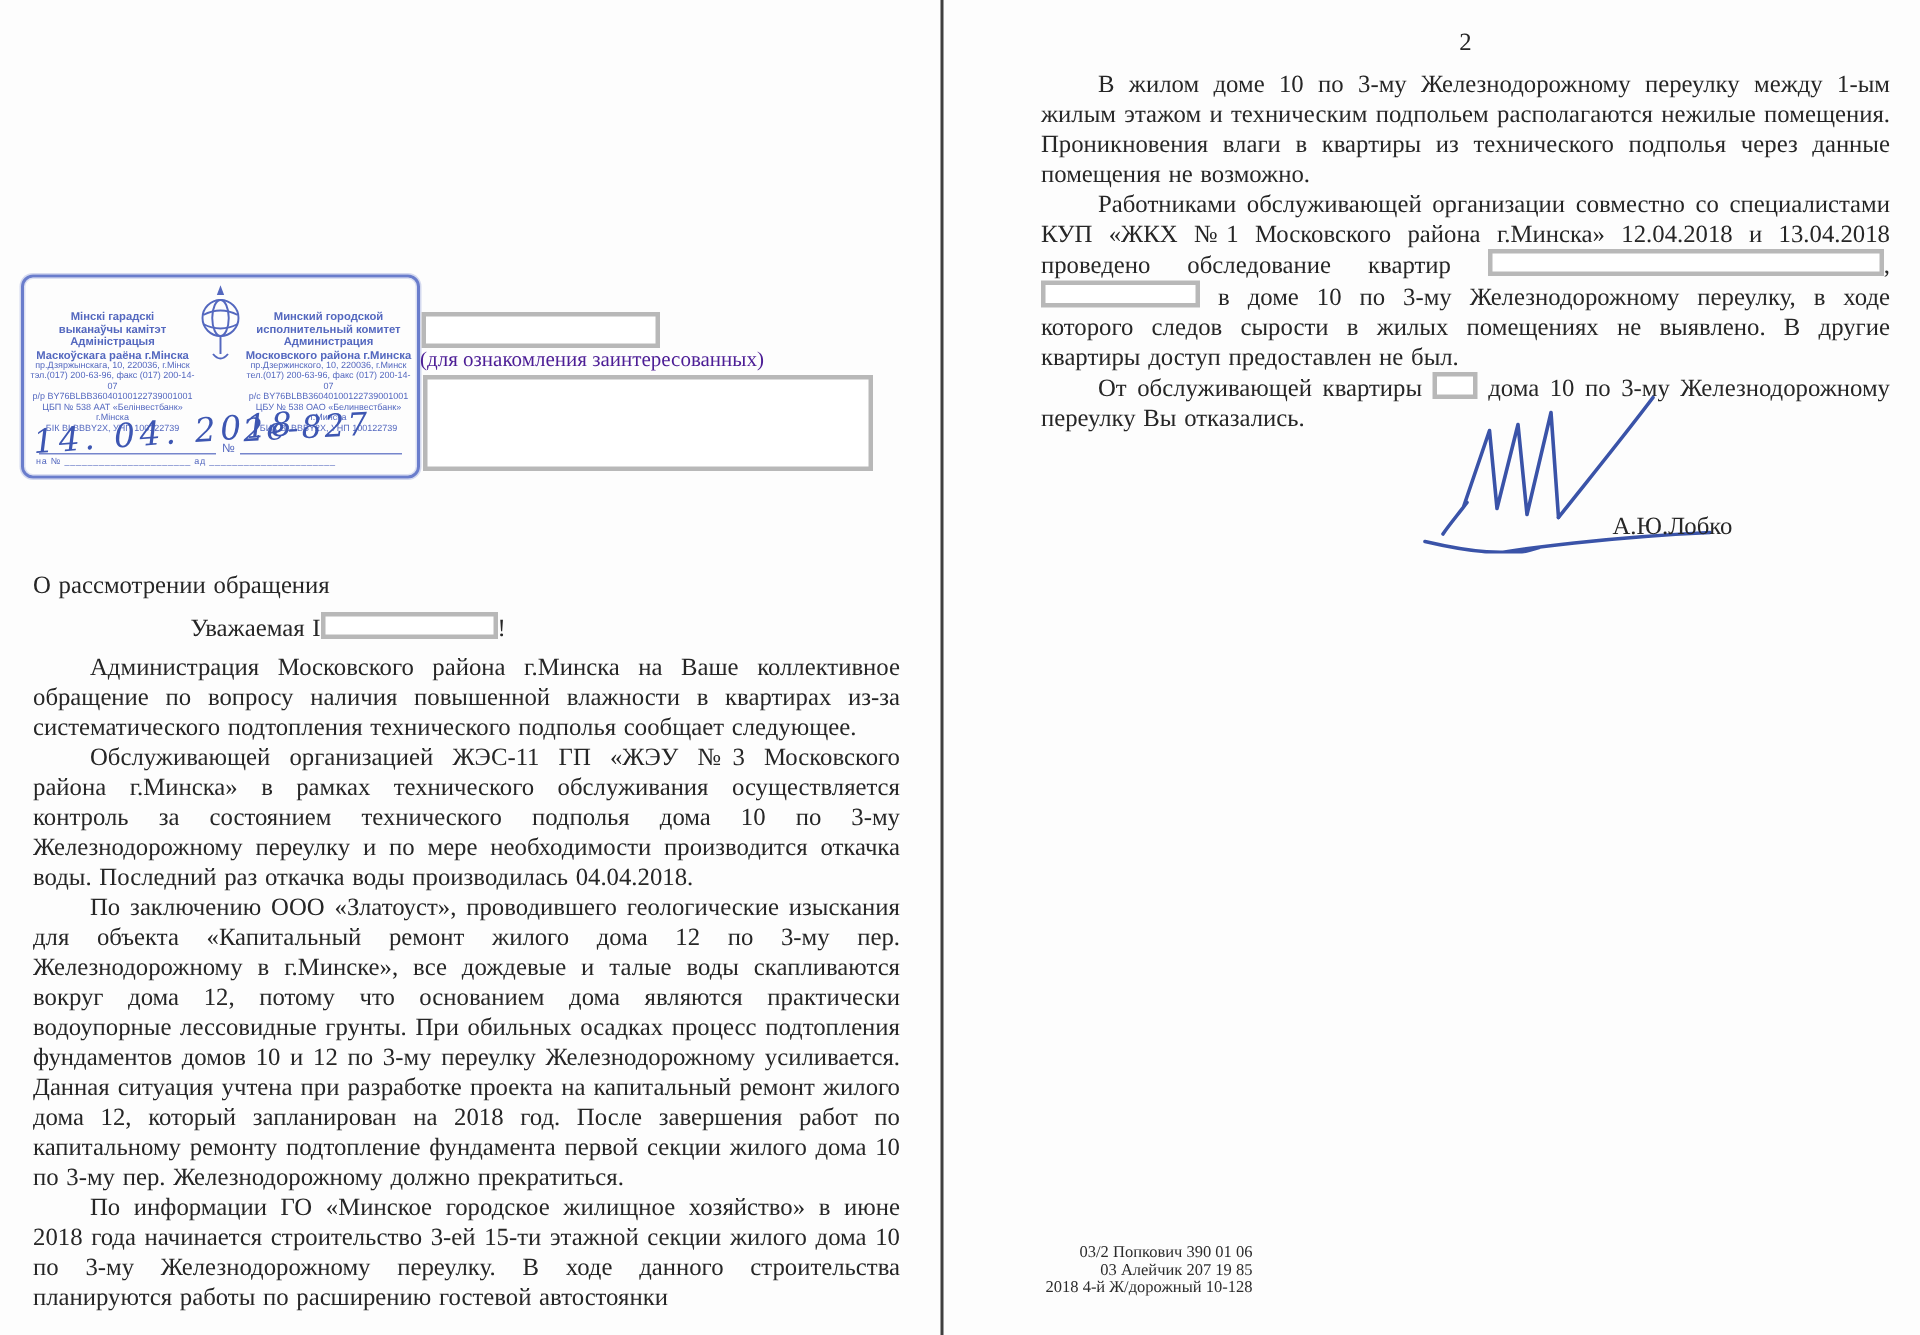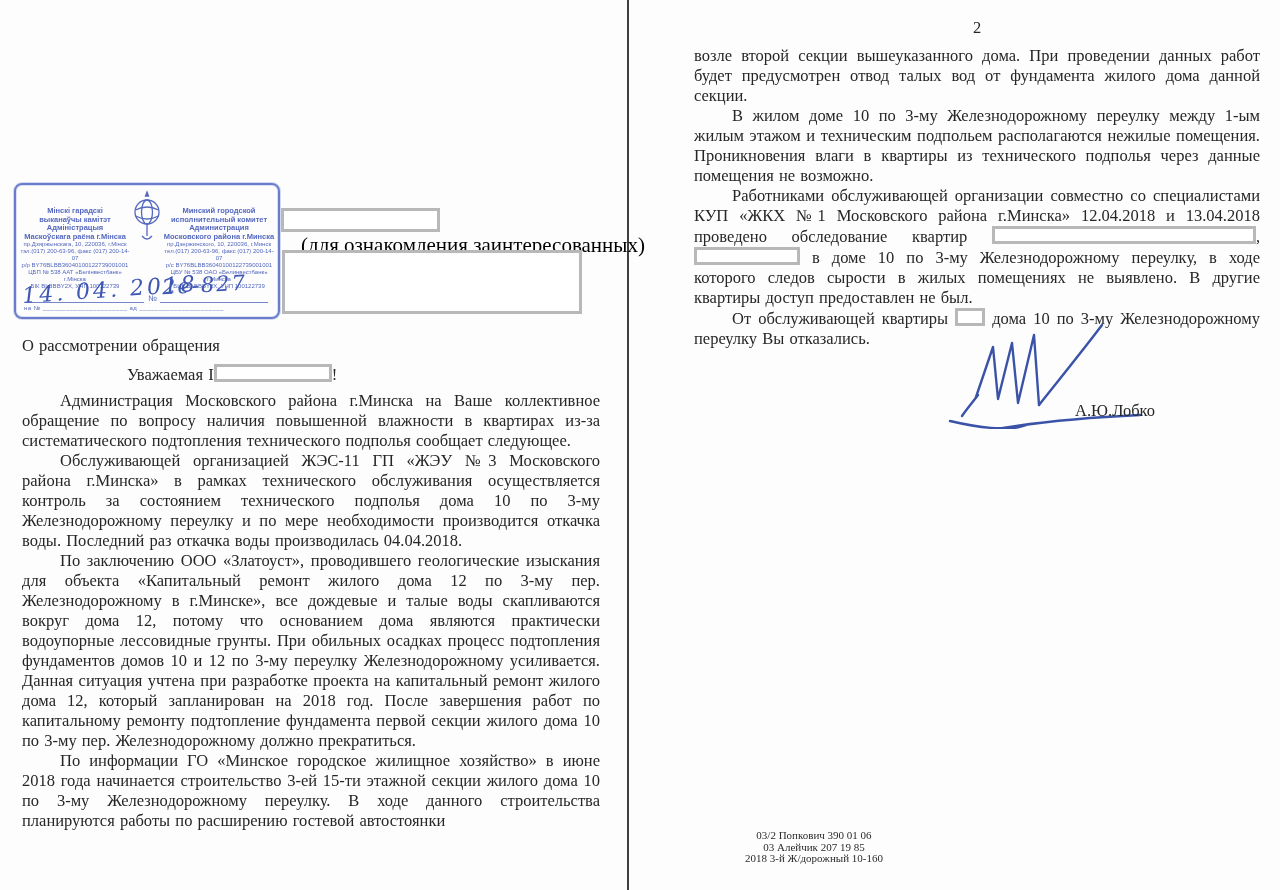--- a/index.html
+++ b/index.html
@@ -8,21 +8,21 @@
     font-family:"Liberation Serif",serif;color:#262626;overflow:hidden;
   }
   .divider{position:absolute;left:627px;top:0;width:2px;height:890px;background:#3f3f3f;}
 
   
   .col{position:absolute;font-size:16.5px;line-height:20px;text-align:justify;word-spacing:1px;}
   .col-left{left:22px;top:336px;width:578px;}
   .col-right{left:694px;top:18px;width:566px;}
   .col p{margin:0;text-indent:38px;text-align:justify;}
   .col p.no-indent{text-indent:0;}
-  .subject{text-align:left;text-indent:0;}
+  .subject{text-align:left;text-indent:0;margin-top:44px;}
   .salutation{margin-top:8px;margin-left:105px;text-align:left;text-indent:0;white-space:nowrap;}
   .pagenum{text-align:center;text-indent:0;margin-bottom:8px;}
 
   
   .redact{background:#fff;border:3px solid #b8b8b8;display:block;}
   .redact-inline{display:inline-block;border:3px solid #b8b8b8;background:#fff;height:12px;vertical-align:-2px;}
 
   
   .stamp{
     position:absolute;left:14px;top:183px;width:262px;height:132px;
@@ -37,31 +37,31 @@
   .stamp-line-small{font-size:6px;line-height:7px;}
   .stamp-emblem{position:absolute;left:50%;top:5px;transform:translateX(-50%);}
   .hand{font-family:"DejaVu Serif",serif;font-style:italic;color:#3d56b2;}
   .stamp-date{position:absolute;left:6px;top:92px;font-size:22px;letter-spacing:3px;transform:rotate(-4deg);white-space:nowrap;}
   .stamp-no-label{position:absolute;left:132px;top:109px;font-size:8px;color:#5468bf;}
   .stamp-number{position:absolute;left:146px;top:88px;font-size:21px;letter-spacing:2px;transform:rotate(-3deg);white-space:nowrap;}
   .stamp-rule-a{position:absolute;left:10px;top:117px;width:118px;border-bottom:1px solid rgba(84,104,191,.8);}
   .stamp-rule-b{position:absolute;left:144px;top:117px;width:108px;border-bottom:1px solid rgba(84,104,191,.8);}
   .stamp-bottom-row{position:absolute;left:8px;top:120px;width:248px;font-size:6px;color:#5468bf;letter-spacing:.5px;white-space:nowrap;overflow:hidden;}
 
-  .fyi{position:absolute;left:280px;top:233px;font-size:21px;color:#000000;padding-left:21px;}
+  .fyi{position:absolute;left:280px;top:233px;font-size:14px;color:#4c1d95;}
   .box-addressee{position:absolute;left:281px;top:208px;width:153px;height:18px;}
   .box-block{position:absolute;left:282px;top:250px;width:294px;height:58px;}
 
   
   .sig-row{position:relative;margin-top:22px;text-align:left;text-indent:0;height:24px;}
   .sig-title{position:absolute;left:0;top:0;white-space:nowrap;}
   .sig-name{position:absolute;left:381px;top:0;white-space:nowrap;margin-top:30px;}
   .sig-svg{position:absolute;left:252px;top:-52px;pointer-events:none;}
 
-  .footer{position:absolute;left:697px;top:830px;font-size:11px;line-height:11.5px;color:#2b2b2b;text-align:center;margin-left:48px;}
+  .footer{position:absolute;left:697px;top:830px;font-size:11px;line-height:11.5px;color:#2b2b2b;text-align:right;}
 </style>
 </head>
 <body>
 
 <div id="canvas">
 
   <div class="divider"></div>
 
   <div>
 
@@ -118,38 +118,37 @@
       <p style="margin-top:6px">Администрация Московского района г.Минска на Ваше коллективное обращение по вопросу наличия повышенной влажности в квартирах из-за систематического подтопления технического подполья сообщает следующее.</p>
       <p>Обслуживающей организацией ЖЭС-11 ГП «ЖЭУ №3 Московского района г.Минска» в рамках технического обслуживания осуществляется контроль за состоянием технического подполья дома 10 по 3-му Железнодорожному переулку и по мере необходимости производится откачка воды. Последний раз откачка воды производилась 04.04.2018.</p>
       <p>По заключению ООО «Златоуст», проводившего геологические изыскания для объекта «Капитальный ремонт жилого дома 12 по 3-му пер. Железнодорожному в г.Минске», все дождевые и талые воды скапливаются вокруг дома 12, потому что основанием дома являются практически водоупорные лессовидные грунты. При обильных осадках процесс подтопления фундаментов домов 10 и 12 по 3-му переулку Железнодорожному усиливается. Данная ситуация учтена при разработке проекта на капитальный ремонт жилого дома 12, который запланирован на 2018 год. После завершения работ по капитальному ремонту подтопление фундамента первой секции жилого дома 10 по 3-му пер. Железнодорожному должно прекратиться.</p>
       <p>По информации ГО «Минское городское жилищное хозяйство» в июне 2018 года начинается строительство 3-ей 15-ти этажной секции жилого дома 10 по 3-му Железнодорожному переулку. В ходе данного строительства планируются работы по расширению гостевой автостоянки</p>
     </div>
   </div>
 
   <div>
     <div class="col col-right">
       <div class="pagenum">2</div>
-      <p class="no-indent">возле второй секции вышеуказанного дома. При проведении данных работ будет предусмотрен отвод талых вод от фундамента жилого дома данной секции.</p>
       <p>В жилом доме 10 по 3-му Железнодорожному переулку между 1-ым жилым этажом и техническим подпольем располагаются нежилые помещения. Проникновения влаги в квартиры из технического подполья через данные помещения не возможно.</p>
       <p><span>Работниками обслуживающей организации совместно со специалистами КУП «ЖКХ №1 Московского района г.Минска» 12.04.2018 и 13.04.2018 проведено обследование квартир </span><span class="redact-inline" style="width:258px"></span><span>,</span><span class="redact-inline" style="width:100px"></span><span> в доме 10 по 3-му Железнодорожному переулку, в ходе которого следов сырости в жилых помещениях не выявлено. В другие квартиры доступ предоставлен не был.</span></p>
       <p><span>От обслуживающей квартиры </span><span class="redact-inline" style="width:24px"></span><span> дома 10 по 3-му Железнодорожному переулку Вы отказались.</span></p>
 
       <div class="sig-row">
         <svg class="sig-svg" width="200" height="110" viewBox="0 0 200 110">
           <g fill="none" stroke="#3a53a8" stroke-width="2.4" stroke-linecap="round" stroke-linejoin="round">
             <path d="M16 97 C20 91 26 84 32 76"></path>
             <path d="M30 78 L47 28 L52 80 L66 24 L72 84 L88 16 L93 86"></path>
             <path d="M93 86 C112 62 138 30 156 6"></path>
             <path d="M4 102 C34 109 58 112 80 106 C60 112 40 115 34 113 C70 106 130 99 194 96"></path>
           </g>
         </svg>
         <span class="sig-name">А.Ю.Лобко</span>
       </div>
     </div>
 
     <div class="footer">
       <div>03/2 Попкович 390 01 06</div>
       <div>03 Алейчик 207 19 85</div>
-      <div>2018 3-й Ж/дорожный 10-160</div>
+      <div>2018 4-й Ж/дорожный 10-128</div>
     </div>
   </div>
 
 </div>
 
 </body></html>

